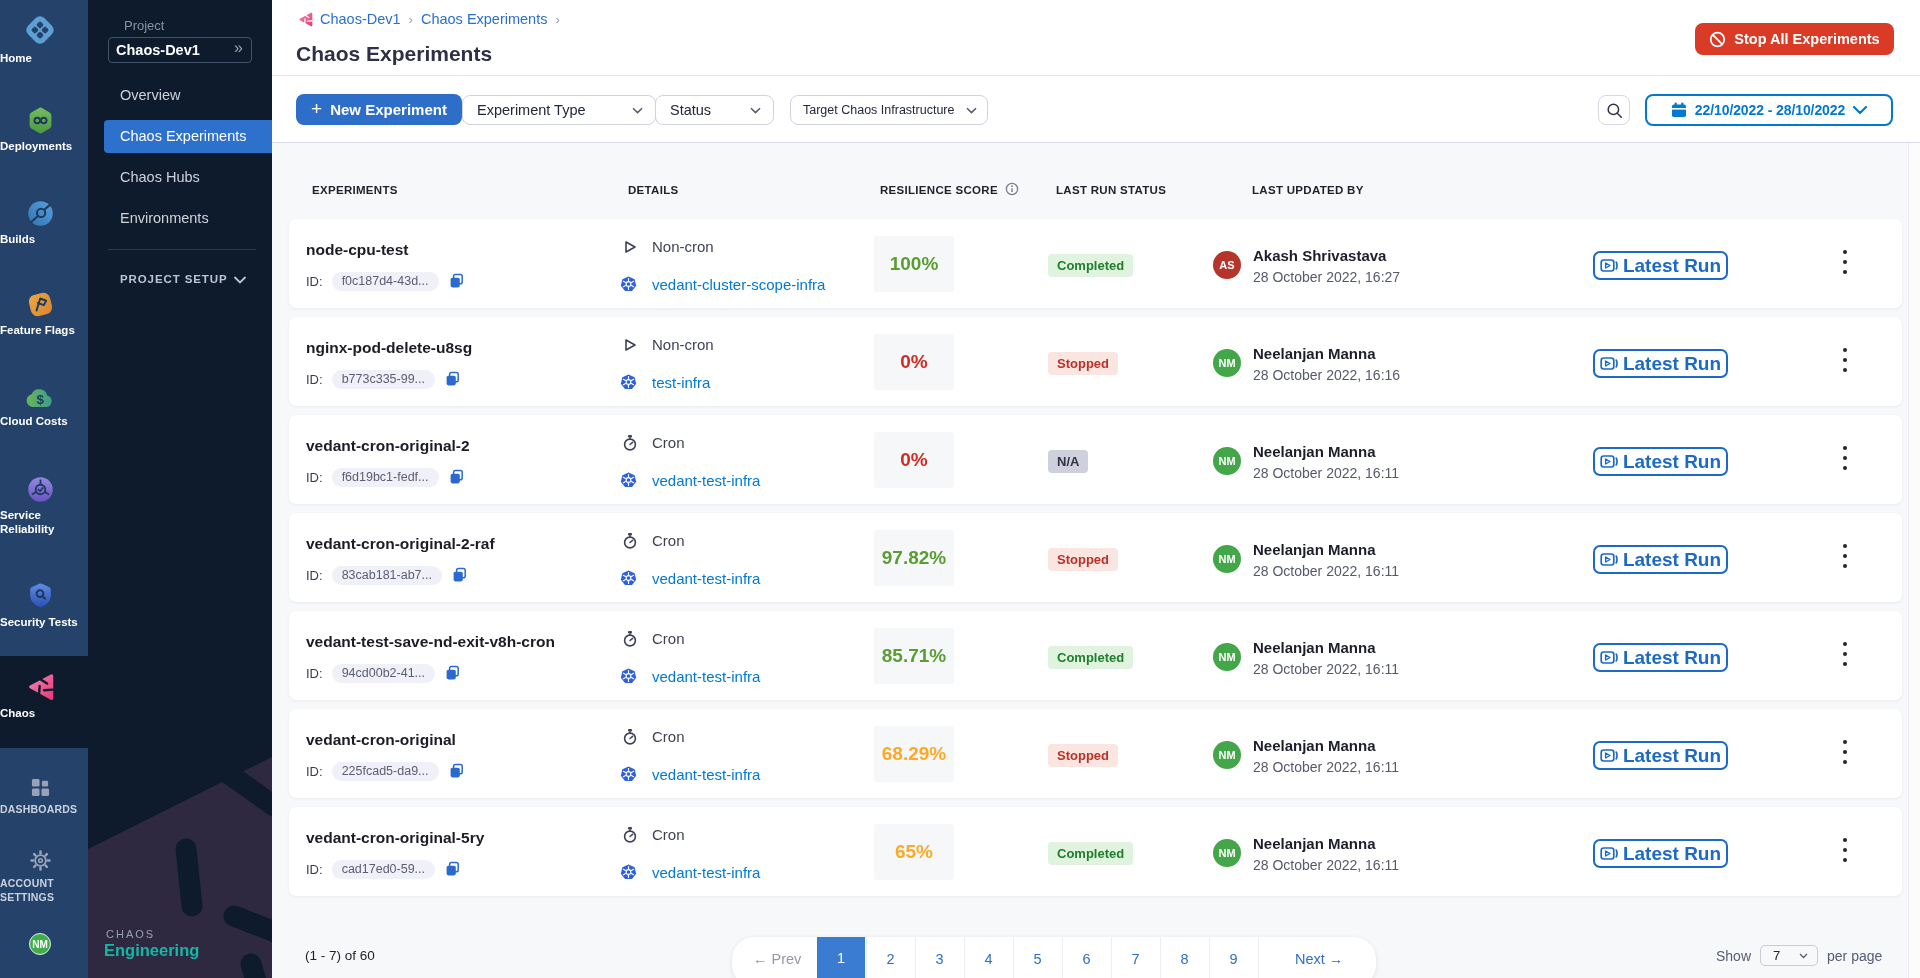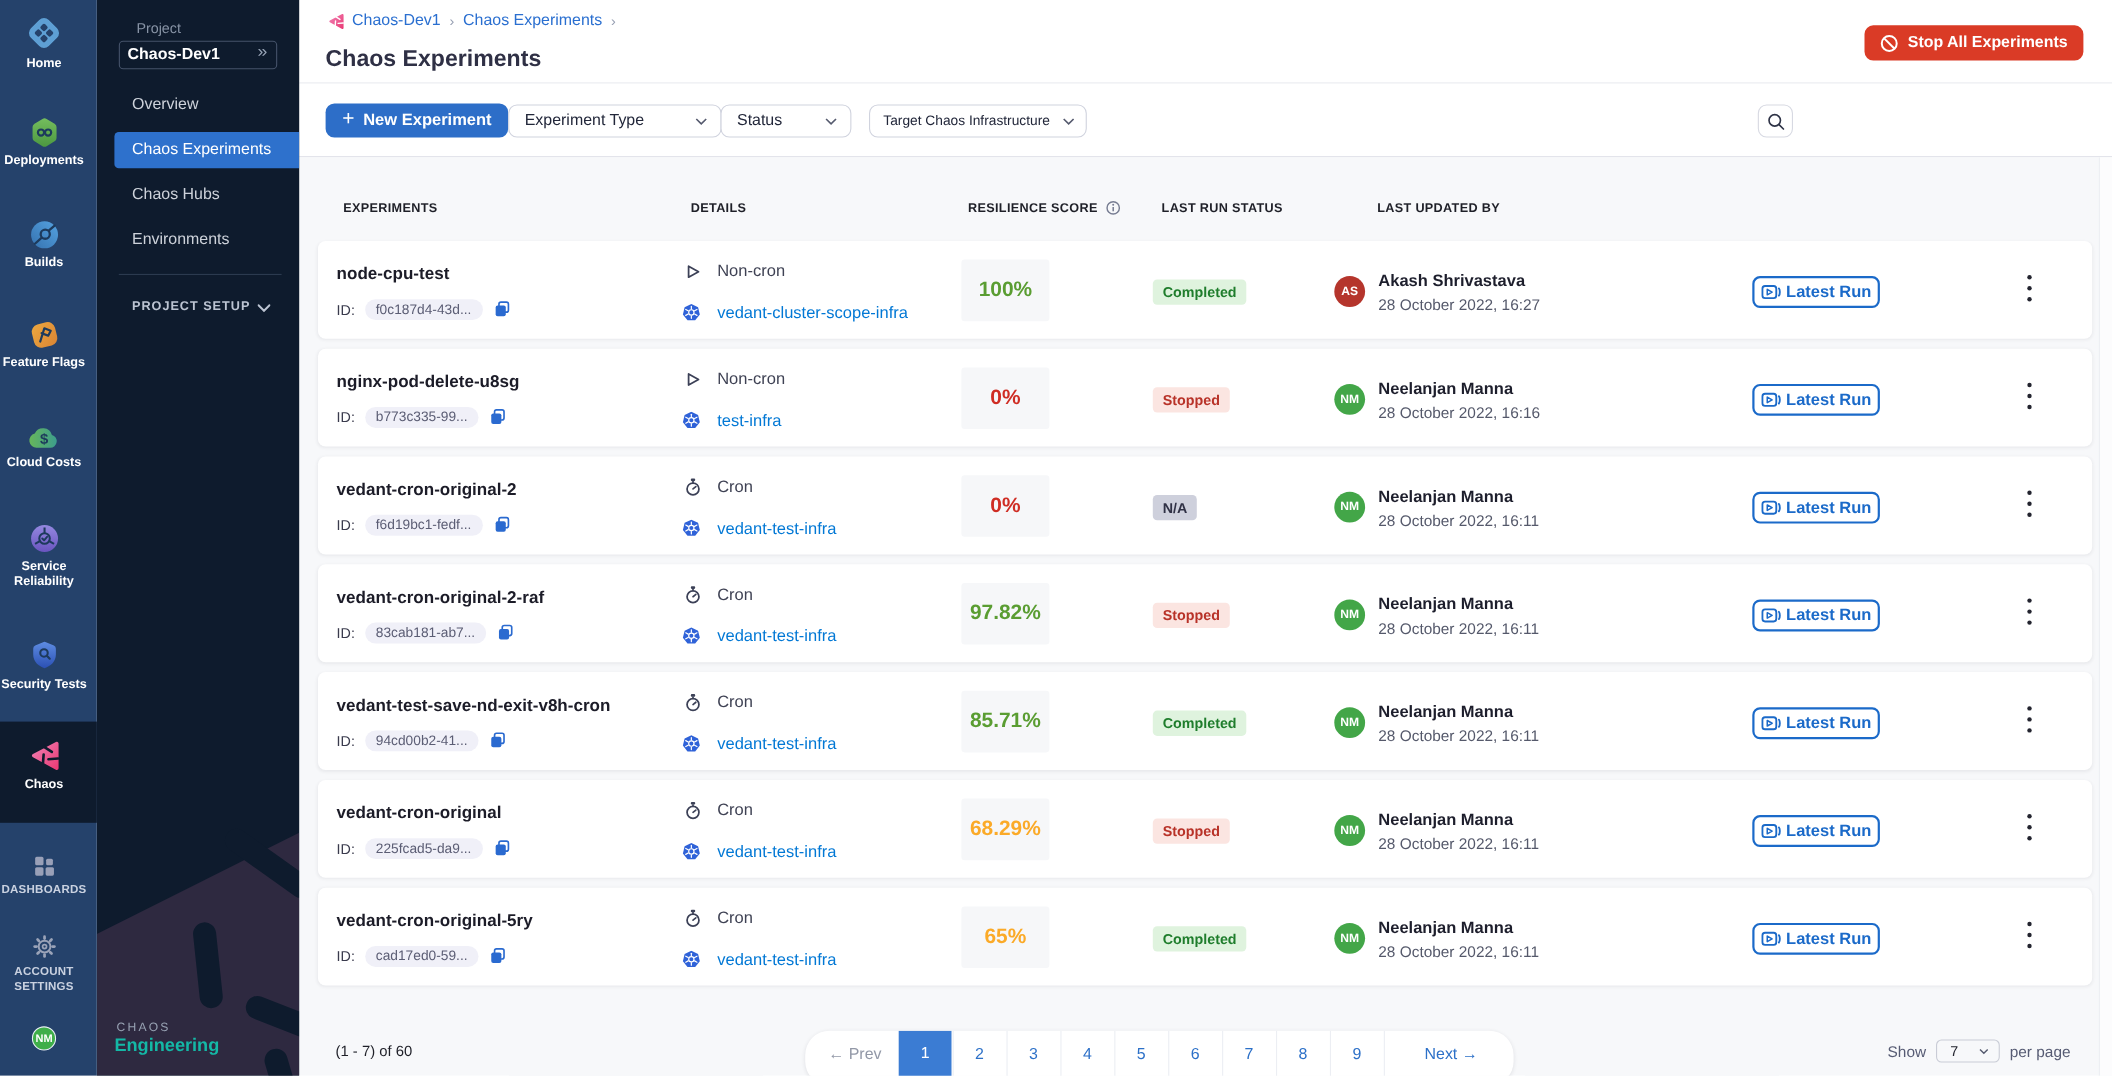--- a/index.html
+++ b/index.html
@@ -1,20 +1,20 @@
 <!DOCTYPE html>
 <html><head><meta charset="utf-8"><title>Chaos Experiments</title>
 <style>
 * { margin:0; padding:0; box-sizing:border-box; }
 html,body { width:1920px; height:978px; overflow:hidden; background:#fff;
   font-family:"Liberation Sans", sans-serif; position:relative; }
 .ab { position:absolute; }
 
 #rail { position:absolute; left:0; top:0; width:88px; height:978px; background:#25426b; z-index:5; }
-.ritem { position:absolute; left:0; width:80px; text-align:center; }
+.ritem { position:absolute; left:0; width:80px; }
 .ricon { display:flex; justify-content:center; }
 .rlbl { color:#fff; font-size:11.5px; font-weight:bold; line-height:14px; margin-top:5px; }
 .rlbl2 { color:#c9d1e0; font-size:10.5px; font-weight:bold; line-height:14px; margin-top:5px; letter-spacing:0.2px;}
 #chaossel { position:absolute; left:0; top:656px; width:88px; height:92px; background:#0e1b2d; }
 
 #panel { position:absolute; left:88px; top:0; width:184px; height:978px; background:#0e1b2d; overflow:hidden; z-index:4;}
 #plabel { position:absolute; left:20px; top:18px; font-size:13px; color:#8793a5;margin-left:16px; }
 #pbox { position:absolute; left:20px; top:37px; width:144px; height:26px; border:1px solid #45536a; border-radius:4px; }
 #pbox .nm { position:absolute; left:7px; top:4px; font-size:14.5px; color:#fff; font-weight:bold; }
 #pbox .chev { position:absolute; right:8px; top:1px; font-size:16px; color:#96a2b4; }
@@ -58,22 +58,22 @@
 .dtxt { font-size:15px; color:#3f4254; }
 .link { font-size:15px; color:#0278d5; }
 .scorebox { left:585px; top:17px; width:80px; height:56px; background:#f6f7f9; border-radius:3px;
   display:flex; align-items:center; justify-content:center; font-size:19px; font-weight:bold; }
 .chip { left:759px; top:35px; height:23px; border-radius:4px; font-size:13px; font-weight:bold;
   display:flex; align-items:center; padding:0 9px; }
 .avatar { left:924px; top:32px; width:28px; height:28px; border-radius:50%; color:#fff; font-size:11px; font-weight:bold;
   display:flex; align-items:center; justify-content:center; }
 .pname { left:964px; top:28px; font-size:15px; font-weight:bold; color:#1d1e2c; }
 .pdate { left:964px; top:50px; font-size:14px; color:#55596b; }
-.runbtn { left:1304px; top:32px; width:116px; height:29px; border:2px solid #1b6ac9; border-radius:7px;
-  display:flex; align-items:center; justify-content:center; gap:4px; color:#1b6ac9; font-size:15px; font-weight:bold; }
+.runbtn { left:1304px; top:32px; width:135px; height:29px; border:2px solid #1b6ac9; border-radius:7px;
+  display:flex; align-items:center; justify-content:center; gap:4px; color:#1b6ac9; font-size:19px; font-weight:bold; }
 .kebab { left:1551px; top:31px; width:10px; }
 .kebab i { display:block; width:4px; height:4px; border-radius:50%; background:#23242f; margin:0 auto 6px; }
 
 #pagpill { position:absolute; left:460px; top:794px; width:644px; height:50px; background:#fff;
   border-radius:22px; box-shadow:0 1px 4px rgba(40,41,61,0.12); overflow:hidden; }
 #counts { position:absolute; left:33px; top:805px; font-size:13.5px; color:#1f2028; }
 .pg { position:absolute; top:14px; width:49px; text-align:center; font-size:14.5px; color:#2c70c8; }
 .psep { position:absolute; top:0; width:1px; height:50px; background:#eceef3; }
 #pg1 { position:absolute; left:85px; top:0; width:48px; height:50px; background:#3b7cd3; color:#fff;
   font-size:14.5px; display:flex; justify-content:center; align-items:flex-start; padding-top:13px; }
@@ -334,20 +334,32 @@
         </svg></div>
     <div class="dd" style="left:518px;width:198px;font-size:12.5px;padding:0 10px 0 12px">Target Chaos Infrastructure<svg width="11" height="7" viewBox="0 0 11 7">
           <path d="M1 1.2 L5.5 5.6 L10 1.2" fill="none" stroke="#555a6e" stroke-width="1.5"></path>
         </svg></div>
     <div id="srch">
         <svg width="17" height="17" viewBox="0 0 17 17">
           <circle cx="7.4" cy="7.4" r="5.2" fill="none" stroke="#2e3346" stroke-width="1.5"></circle>
           <line x1="11.3" y1="11.3" x2="15.3" y2="15.3" stroke="#2e3346" stroke-width="1.5" stroke-linecap="round"></line>
         </svg>
       </div>
+    <div id="datebox">
+        <svg width="16" height="16" viewBox="0 0 16 16">
+          <rect x="1" y="2.6" width="14" height="12.4" rx="1.8" fill="#0278d5"></rect>
+          <rect x="3.6" y="0.6" width="2.2" height="4" rx="1" fill="#0278d5"></rect>
+          <rect x="10.2" y="0.6" width="2.2" height="4" rx="1" fill="#0278d5"></rect>
+          <rect x="1" y="6" width="14" height="1.6" fill="#fff"></rect>
+        </svg>
+        <span>22/10/2022 - 28/10/2022</span>
+        <svg width="14" height="8" viewBox="0 0 14 8">
+          <path d="M1 1 L7 7 L13 1" fill="none" stroke="#0278d5" stroke-width="2.2" stroke-linecap="round" stroke-linejoin="round"></path>
+        </svg>
+      </div>
   </div>
   <div id="tablearea">
     <div id="gutter"></div>
     <div class="th" style="left:40px">EXPERIMENTS</div>
     <div class="th" style="left:356px">DETAILS</div>
     <div class="th" style="left:608px">RESILIENCE SCORE</div>
     <svg style="position:absolute;left:733px;top:39px" width="14" height="14" viewBox="0 0 14 14">
         <circle cx="7" cy="7" r="5.6" fill="none" stroke="#777d92" stroke-width="1.3"></circle>
         <line x1="7" y1="6.2" x2="7" y2="10" stroke="#777d92" stroke-width="1.4"></line>
         <circle cx="7" cy="4.2" r="0.9" fill="#777d92"></circle>

